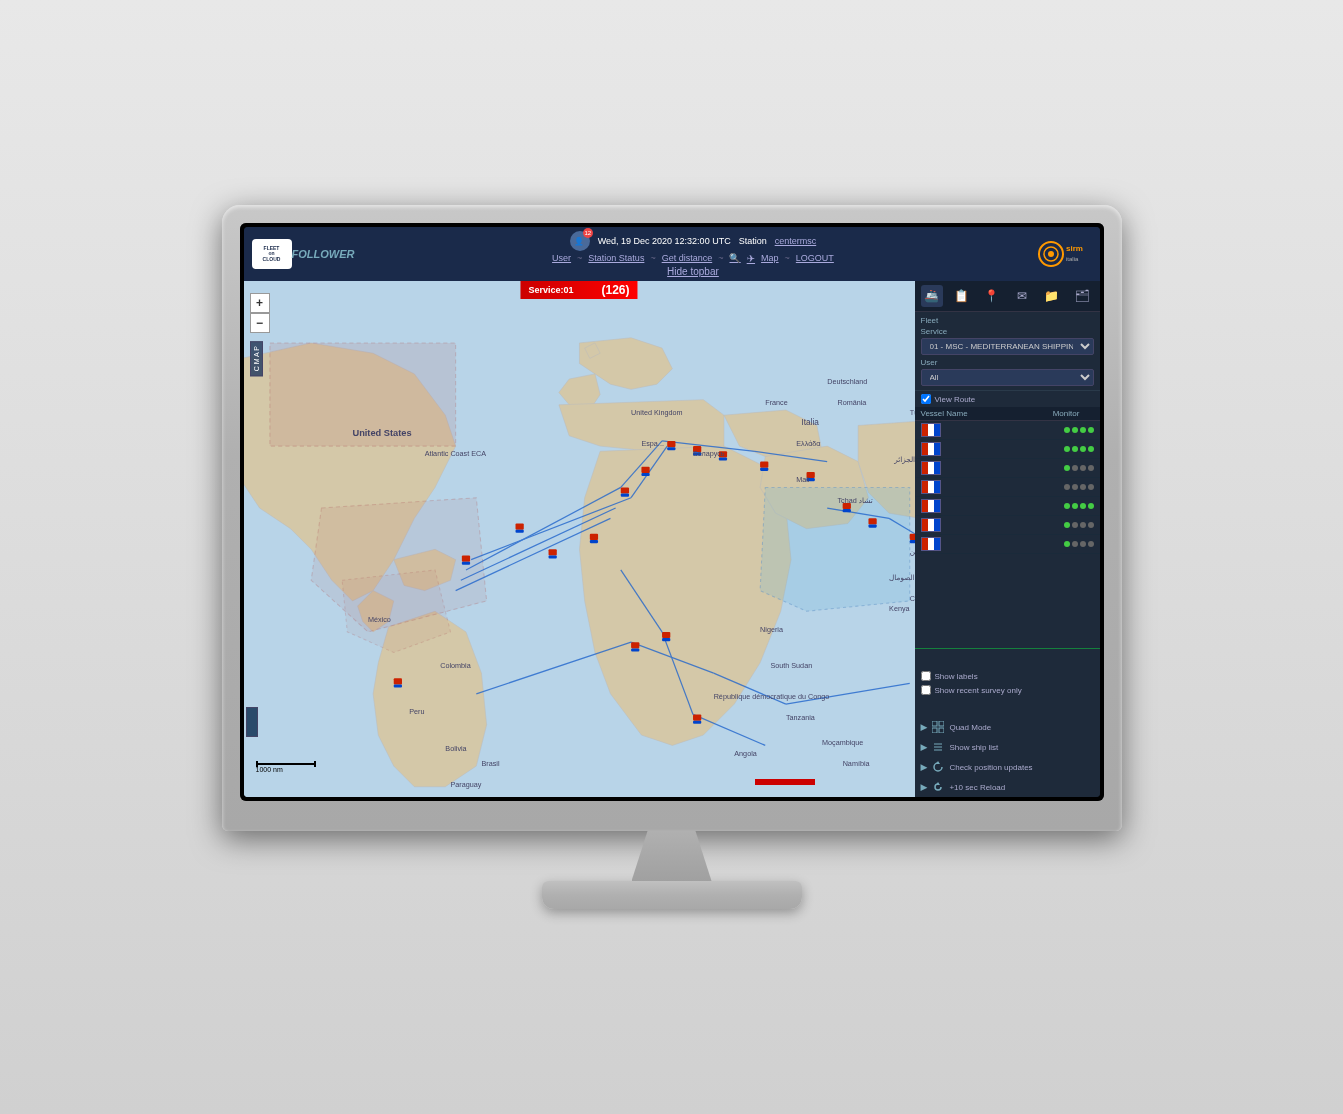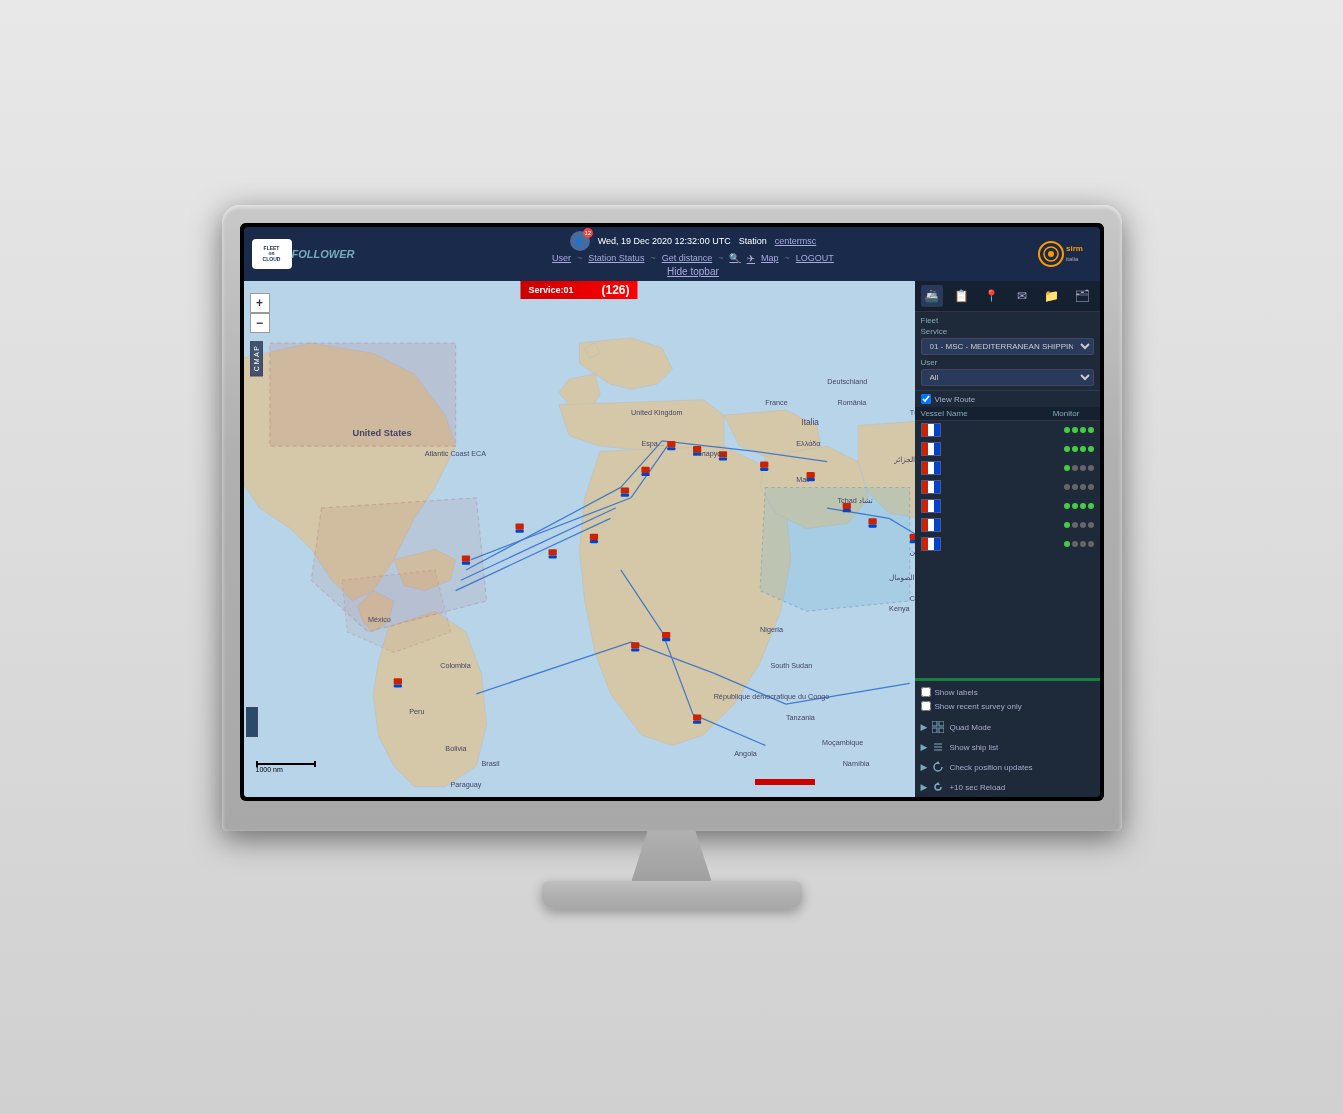--- a/index.html
+++ b/index.html
@@ -427,22 +427,22 @@
     .dot {
       width: 6px;
       height: 6px;
       border-radius: 50%;
     }
 
     .dot-green { background: #4c4; }
     .dot-gray { background: #666; }
 
     .panel-bottom {
-      padding: 4px 6px;
-      border-top: 3px solid #15803d;
+      padding: 20px 6px;
+      border-top: 1px solid #15803d;
     }
 
     .panel-check-row {
       display: flex;
       align-items: center;
       gap: 4px;
       padding: 2px 0;
       font-size: 8px;
       color: #aac;
     }

